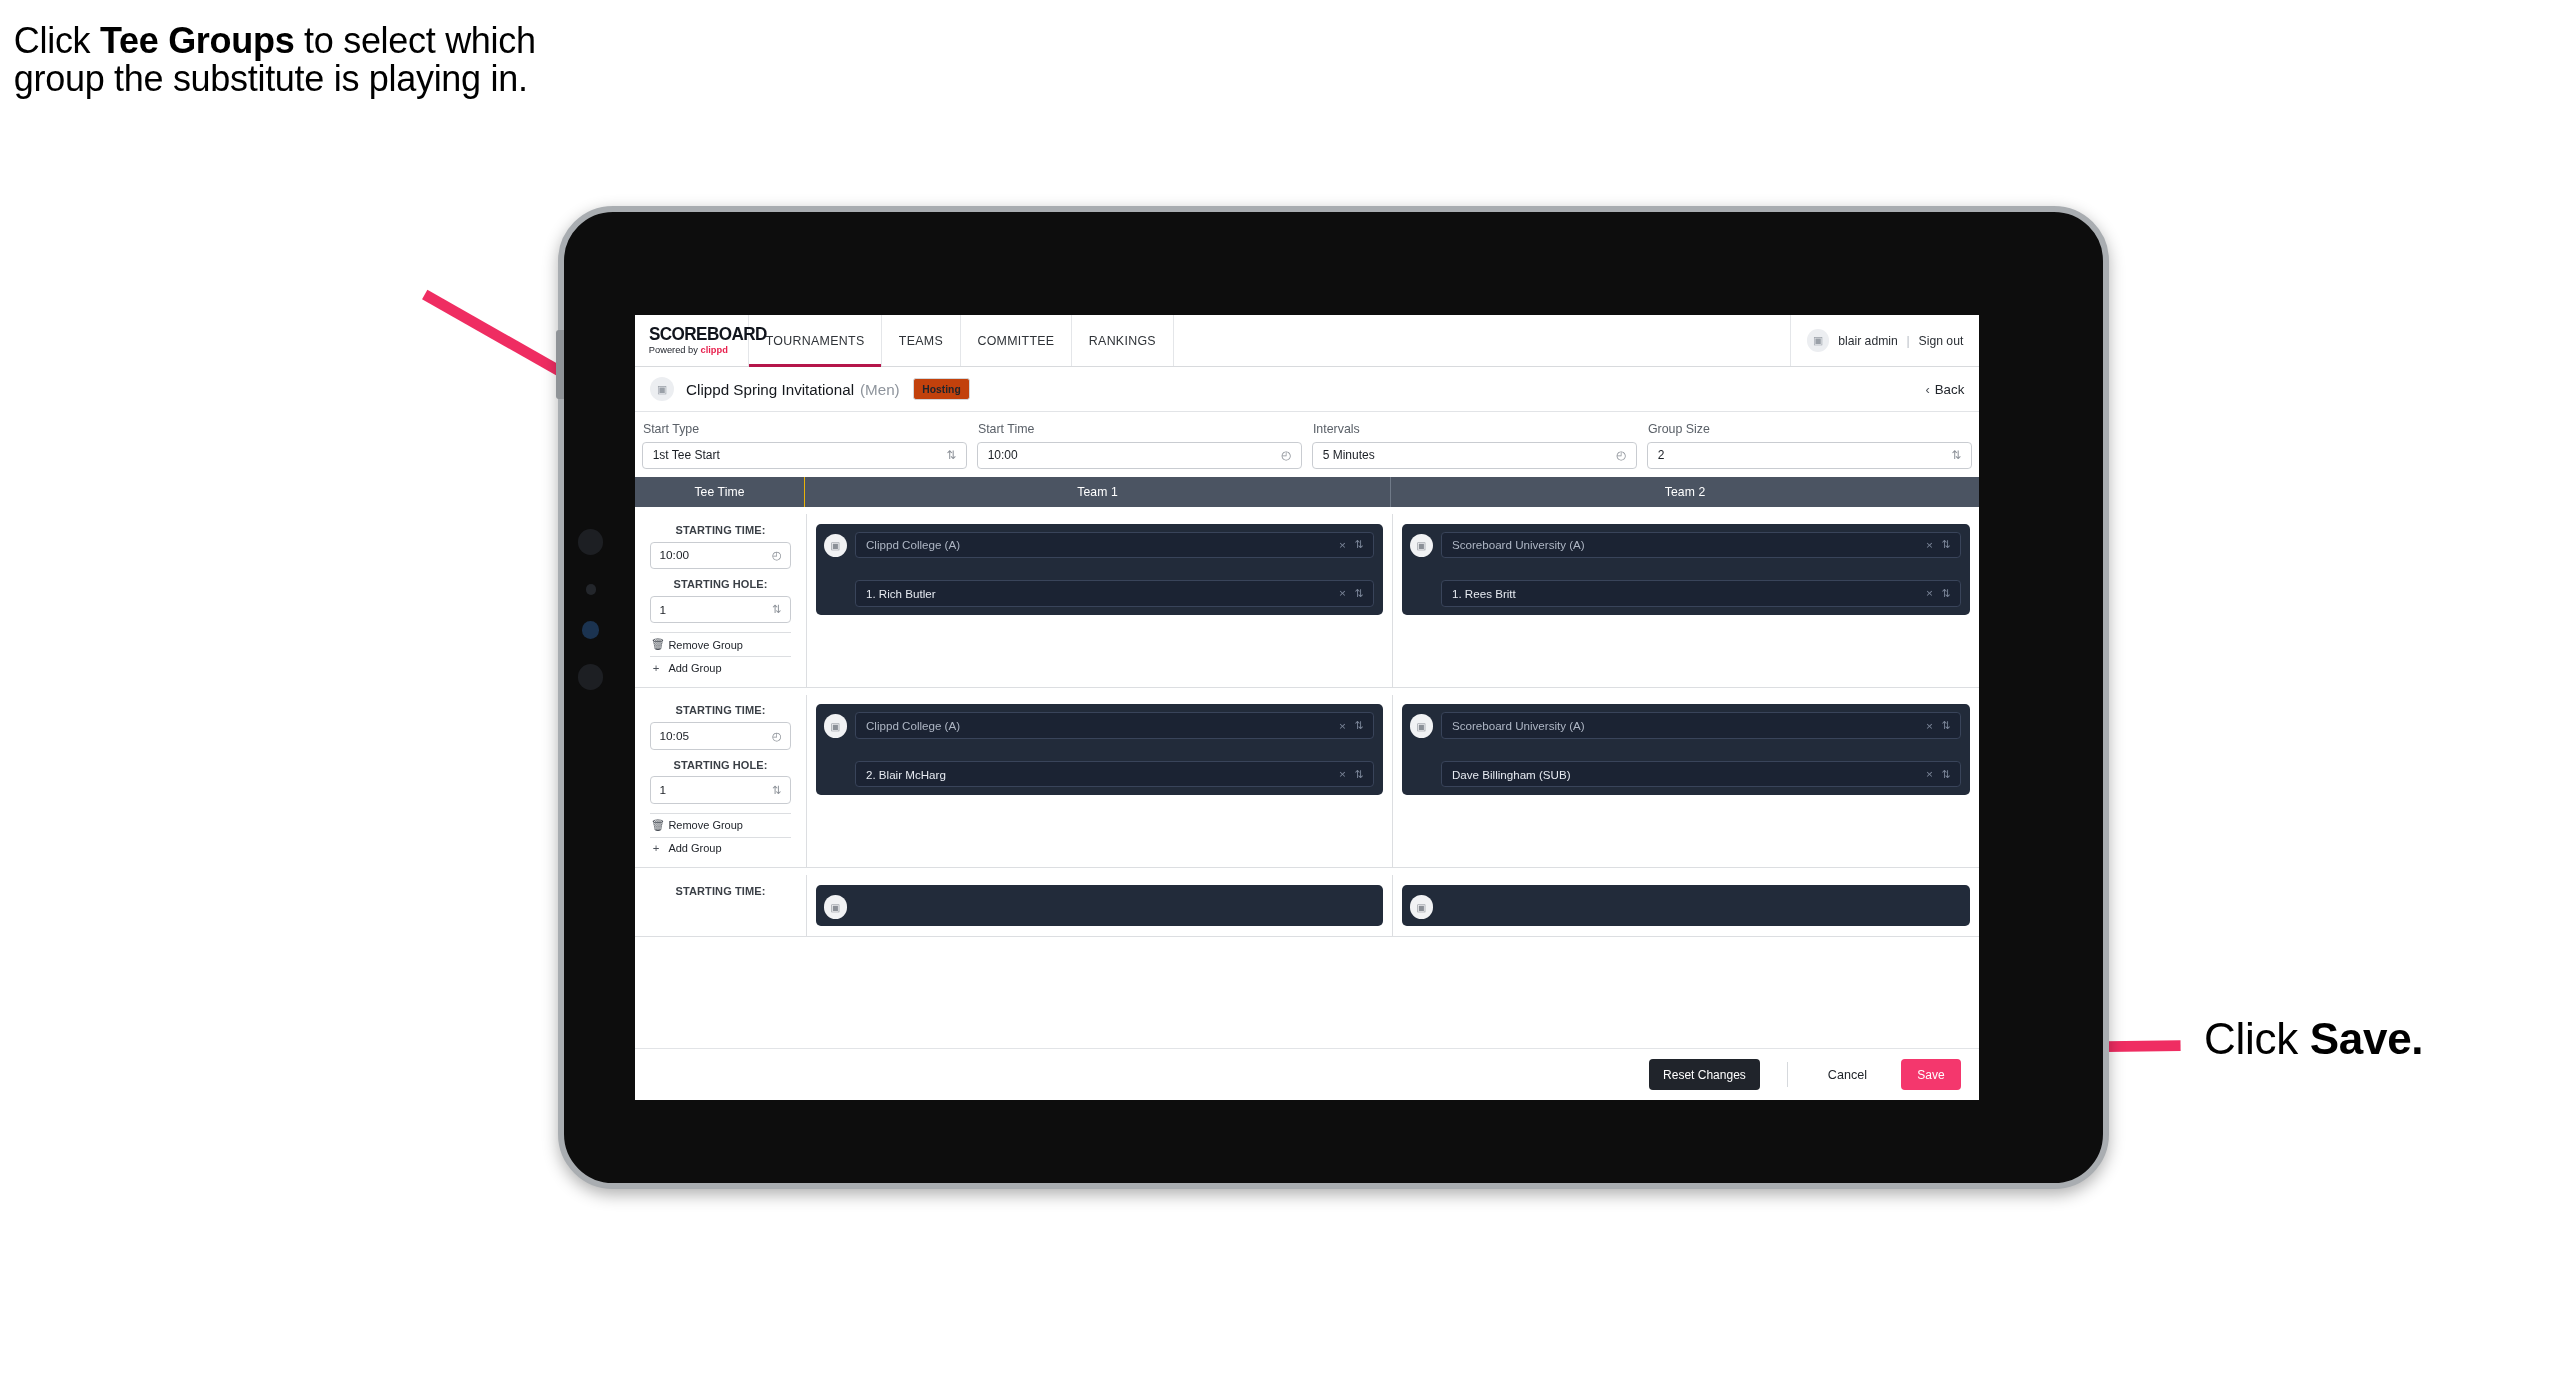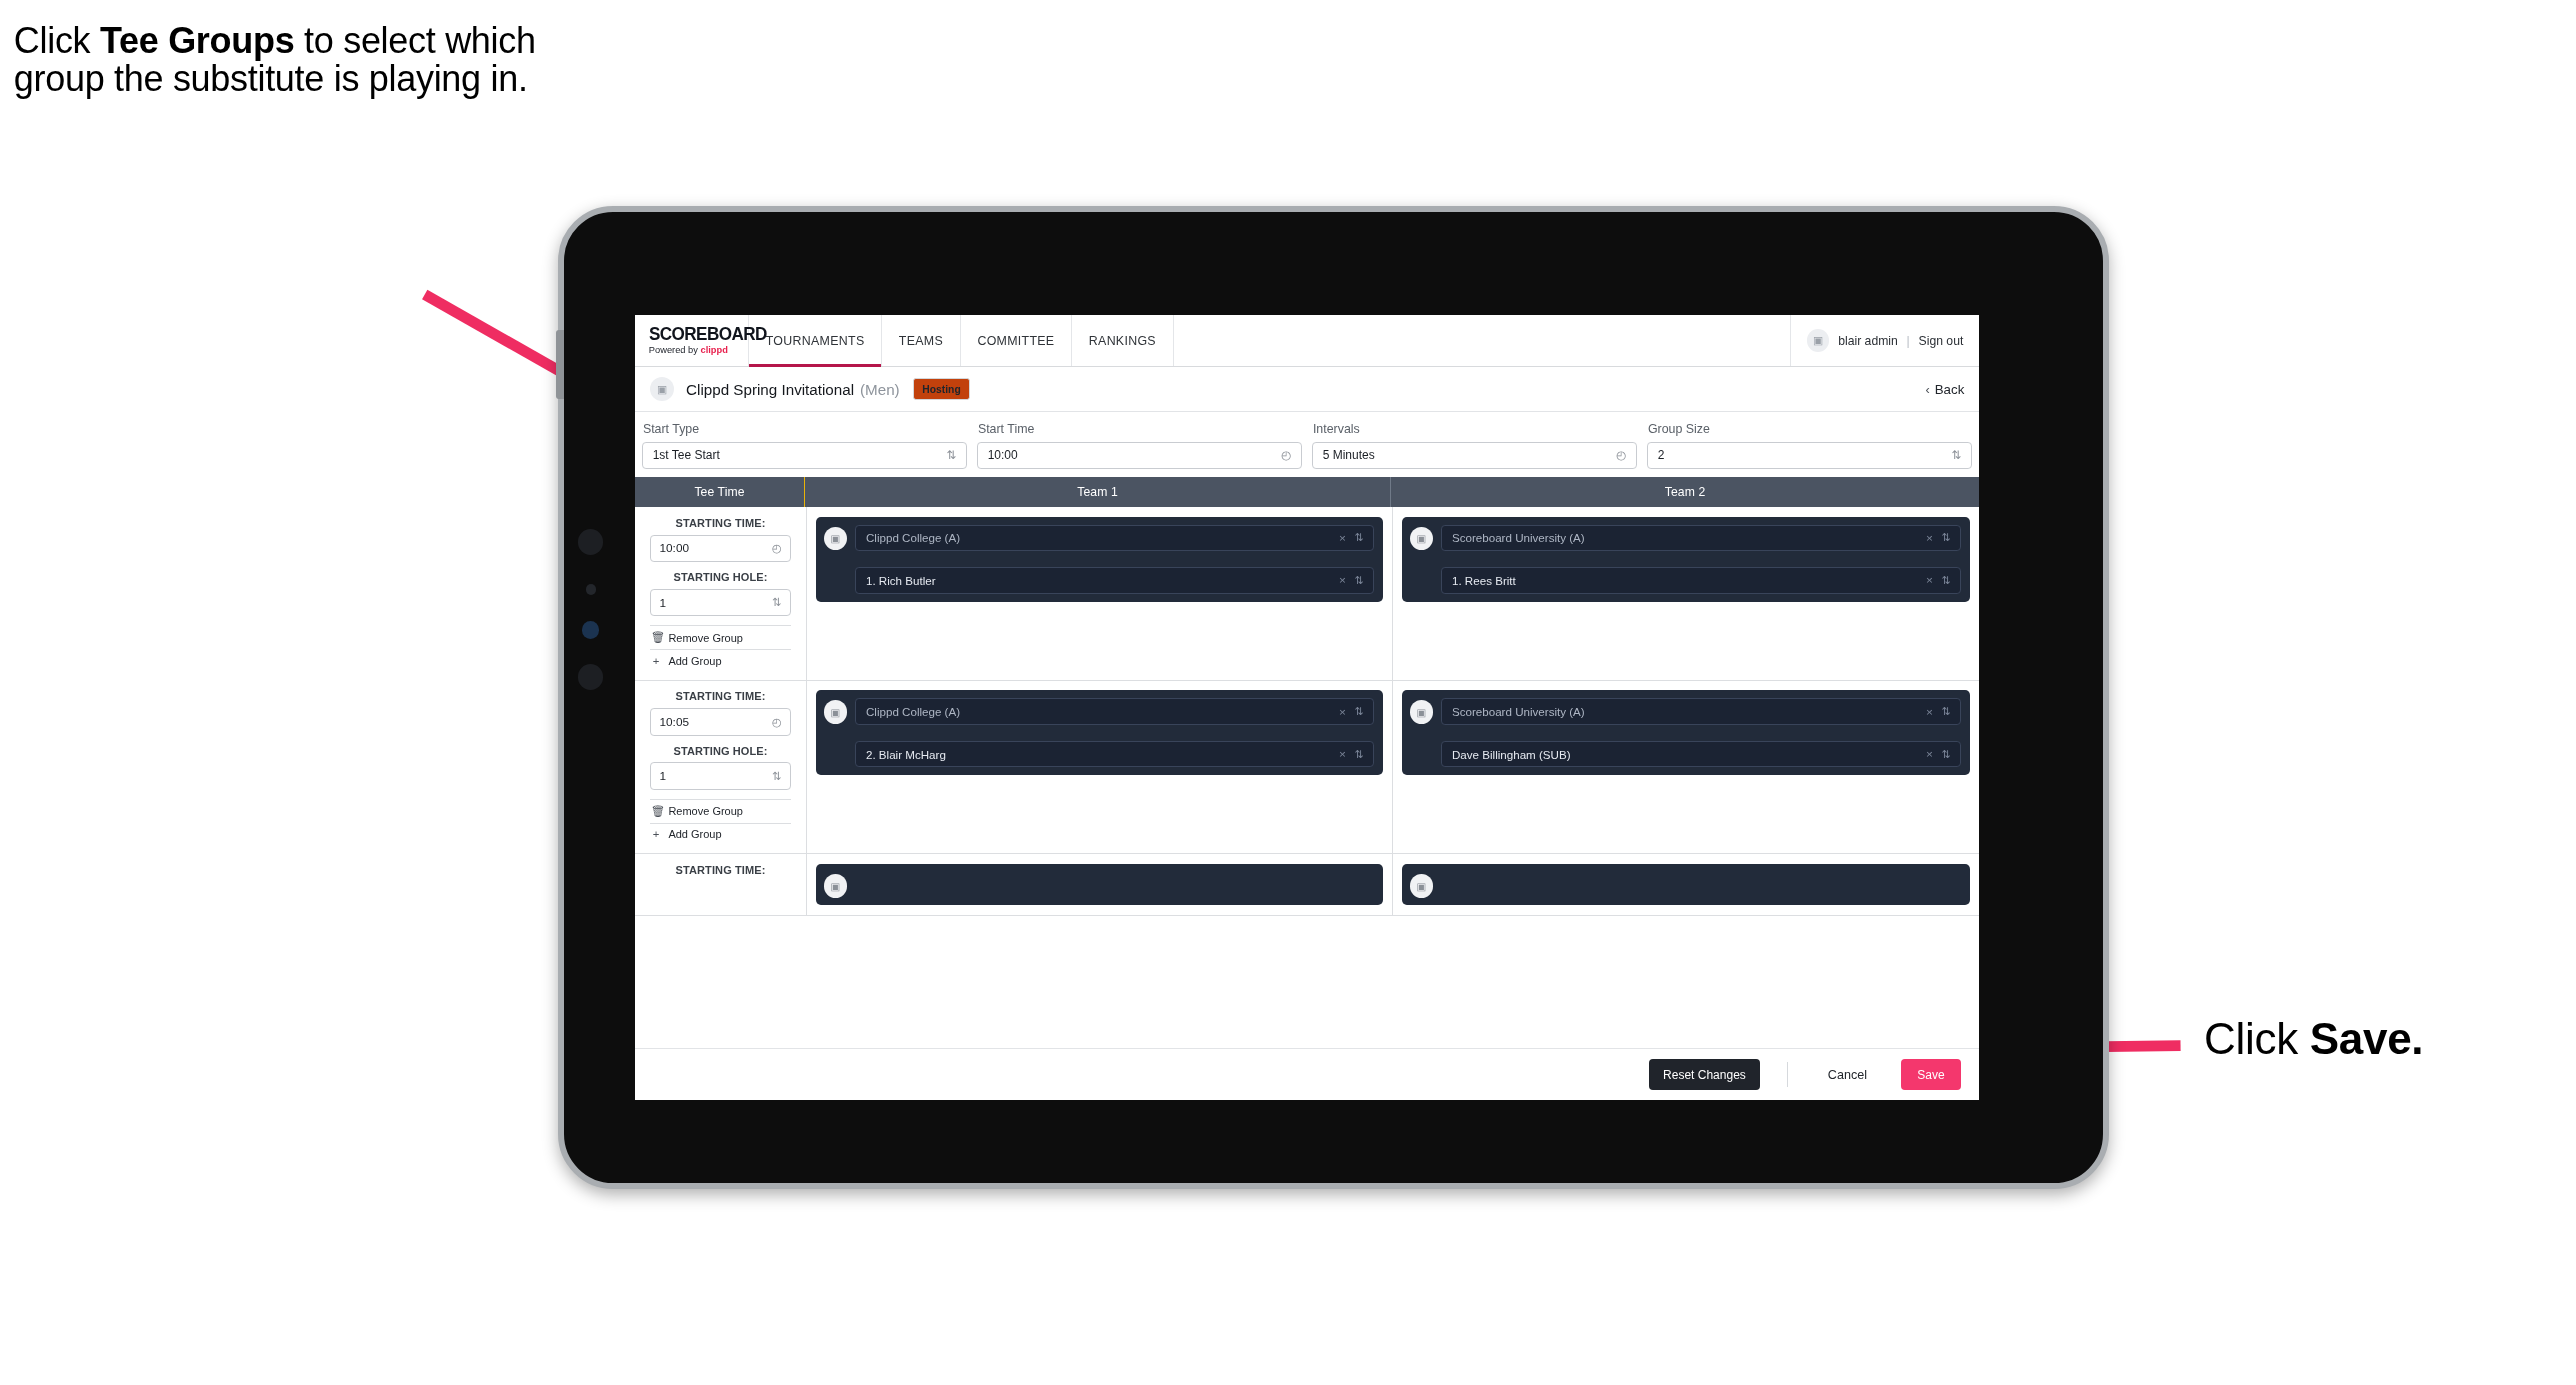--- a/index.html
+++ b/index.html
@@ -142,21 +142,21 @@
   }
   #tbl-head > div {
     display:flex; align-items:center; justify-content:center;
     font-size: 12.2px; letter-spacing: 0.1px;
   }
   .col-tee  { width: 170px; border-right: 1px solid #eab308; }
   .col-t1   { width: 586px; border-right: 1px solid #707a88; }
   .col-t2   { flex: 1; }
 
   #tbl-body { background:#fff; }
-  .grp-row { display: flex; border-bottom: 1px solid #dcdee1; }
+  .grp-row { display: flex; border-bottom: 1px solid #dcdee1; margin-top: 7px; }
   .cell-tee {
     width: 172px; border-right: 1px solid #dcdee1;
     padding: 9.8px 14.7px 7.9px 14.7px;
     display: flex; flex-direction: column; align-items: center;
   }
   .tee-lbl {
     font-size: 11px; font-weight: 700; color: #3a3f46;
     letter-spacing: 0.1px; margin-bottom: 5.9px; text-align:center;
   }
   .tee-input {
@@ -183,21 +183,21 @@
   .team-card {
     background: #222b3a; border-radius: 4.9px;
     padding: 7.9px 8.8px 7.9px 7.9px; display: flex; align-items: flex-start;
     gap: 7.9px; width: 100%;
   }
   .card-badge {
     width: 23.6px; height: 23.6px; border-radius: 50%; background: #f1f2f4;
     display:flex; align-items:center; justify-content:center;
     color:#8b9097; font-size: 10.3px; flex: 0 0 auto; margin-top: 2px;
   }
-  .card-rows { flex: 1; display: flex; flex-direction: column; gap: 16px; }
+  .card-rows { flex: 1; display: flex; flex-direction: column; gap: 22px; }
   .pill {
     height: 26.5px; border: 1px solid #39445a; border-radius: 3.9px;
     background: #1b2333; display: flex; align-items: center;
     padding: 0 9.8px; font-size: 11.6px;
   }
   .pill .txt { flex: 1; }
   .pill.team-name .txt { color: #aeb6c4; }
   .pill.player .txt { color: #e6eaf1; }
   .pill .x { color: #7c8699; font-size: 11.8px; margin-right: 8.8px; cursor: pointer; }
   .pill .sort { color: #7c8699; font-size: 10.8px; cursor: pointer; }

